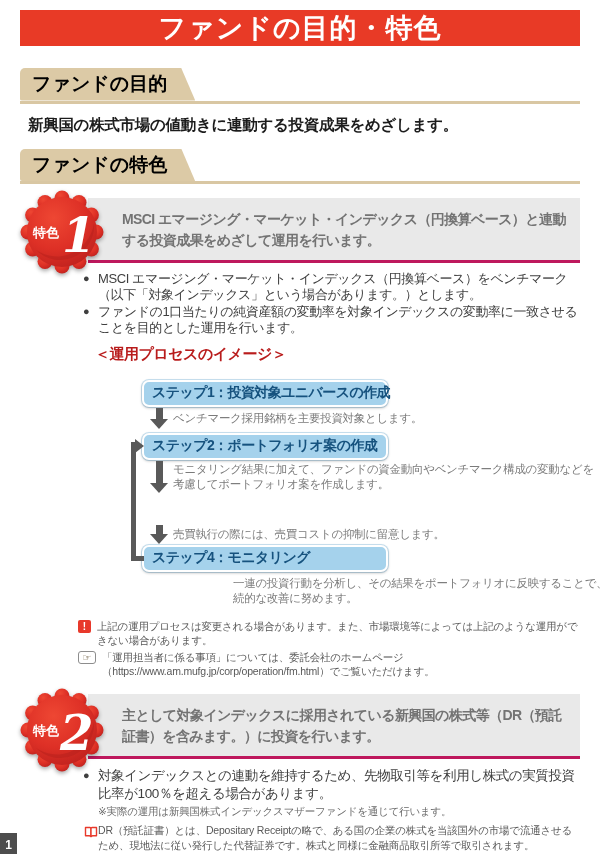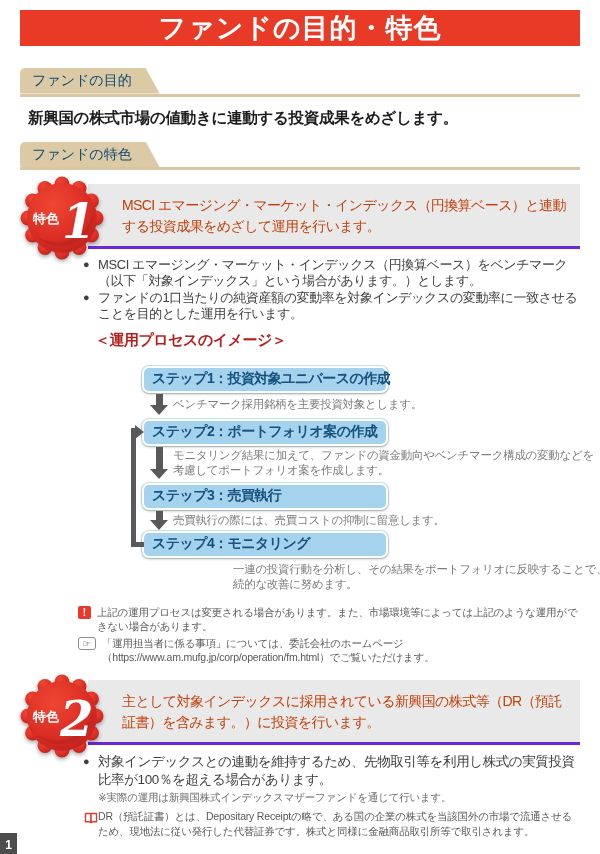--- a/index.html
+++ b/index.html
@@ -15,34 +15,34 @@
   .title-bar {
     margin:10px 20px 0 20px; height:36px; background:#e83a26;
     color:#fff; font-size:27px; font-weight:bold; letter-spacing:1px;
     display:flex; align-items:center; justify-content:center;
   }
 
   
   .tab-row { margin:22px 20px 0 20px; border-bottom:3px solid #d9c7a3; line-height:0; }
   .tab-row.second { margin-top:13px; }
   .tab {
-    display:inline-block; background:#dccaa6; color:#0c4a6e;
-    font-size:14px; font-weight:normal; line-height:1.4;
+    display:inline-block; background:#dccaa6; color:#000000;
+    font-size:19px; font-weight:bold; line-height:1.4;
     padding:3px 28px 3px 12px; border-radius:5px 0 0 2px;
     clip-path:polygon(0 0, calc(100% - 14px) 0, 100% 100%, 0 100%);
   }
   .objective-body { margin:11px 28px 0 28px; font-size:15.5px; font-weight:bold; color:#1c1c1c; letter-spacing:-0.3px; }
 
   
   .feature-head { position:relative; margin:14px 20px 0 20px; padding-left:68px; }
   .feature-head.f2 { margin-top:16px; }
   .heading-box {
-    background:#e9e9e9; border-bottom:3px solid #6d28d9;
+    background:#e9e9e9; border-bottom:3px solid #be185d;
     padding:11px 8px 9px 34px;
-    font-size:14px; font-weight:normal; color:#c2410c;
+    font-size:14px; font-weight:bold; color:#737373;
     line-height:1.5; letter-spacing:-0.6px;
   }
   .badge { position:absolute; left:0; width:84px; height:84px; filter:drop-shadow(0 2px 2px rgba(0,0,0,0.35)); }
   .badge.b1 { top:-8px; } .badge.b2 { top:-6px; }
 
   
   ul.bullets { list-style:none; margin:8px 20px 0 83px; }
   ul.bullets li {
     position:relative; padding-left:15px; font-size:13px; color:#3f3f3f;
     line-height:1.22; letter-spacing:-0.4px; margin-bottom:1px;
@@ -166,21 +166,20 @@
         </div>
       <div class="step-desc p1">ベンチマーク採用銘柄を主要投資対象とします。</div>
 
       <div class="step-box s2">ステップ2：ポートフォリオ案の作成</div>
       <div class="darr d2">
           <span class="shaft"></span>
           <span class="head"></span>
         </div>
       <div class="step-desc p2">モニタリング結果に加えて、ファンドの資金動向やベンチマーク構成の変動などを考慮してポートフォリオ案を作成します。</div>
 
-      <div class="step-box s3">ステップ3：売買執行</div>
       <div class="darr d3">
           <span class="shaft"></span>
           <span class="head"></span>
         </div>
       <div class="step-desc p3">売買執行の際には、売買コストの抑制に留意します。</div>
 
       <div class="step-box s4">ステップ4：モニタリング</div>
       <div class="step-desc p4">一連の投資行動を分析し、その結果をポートフォリオに反映することで、運用の継続的な改善に努めます。</div>
 
       <div class="loop-v"></div>

